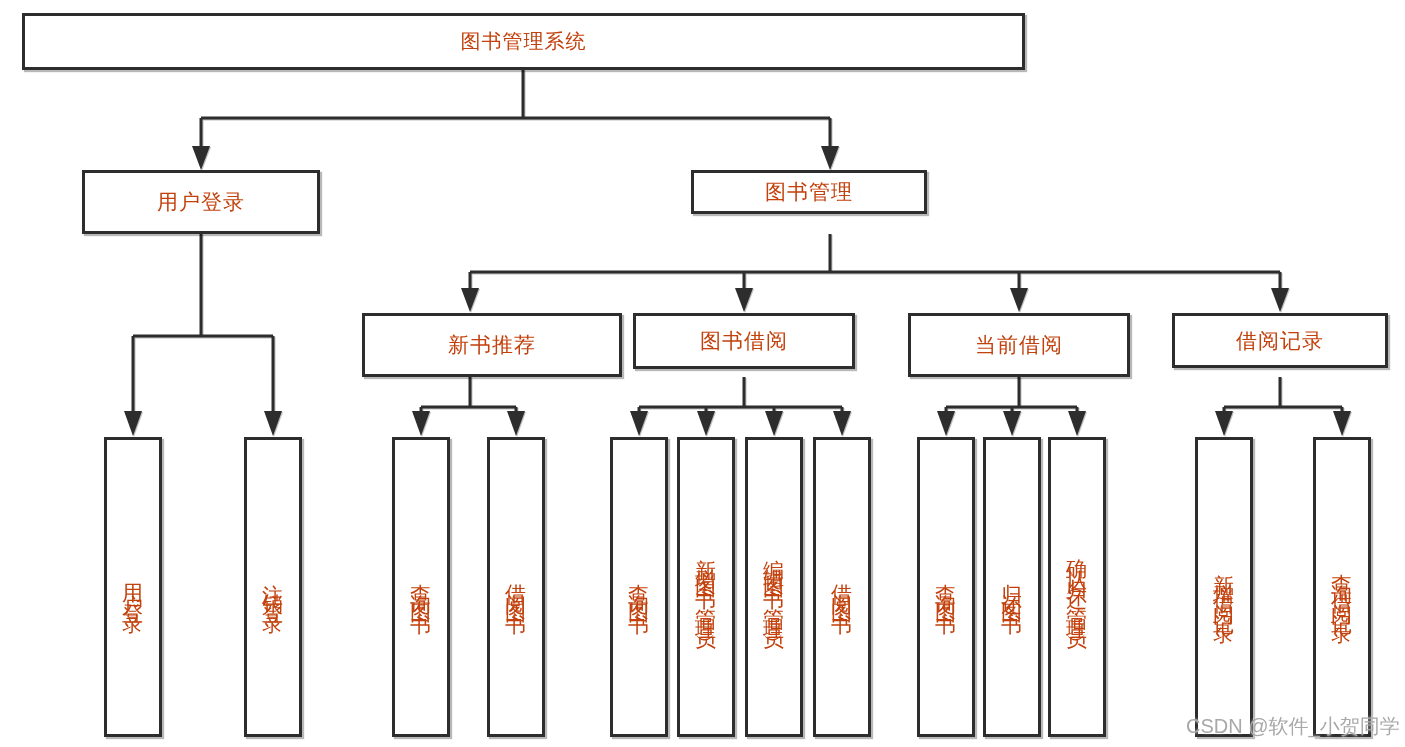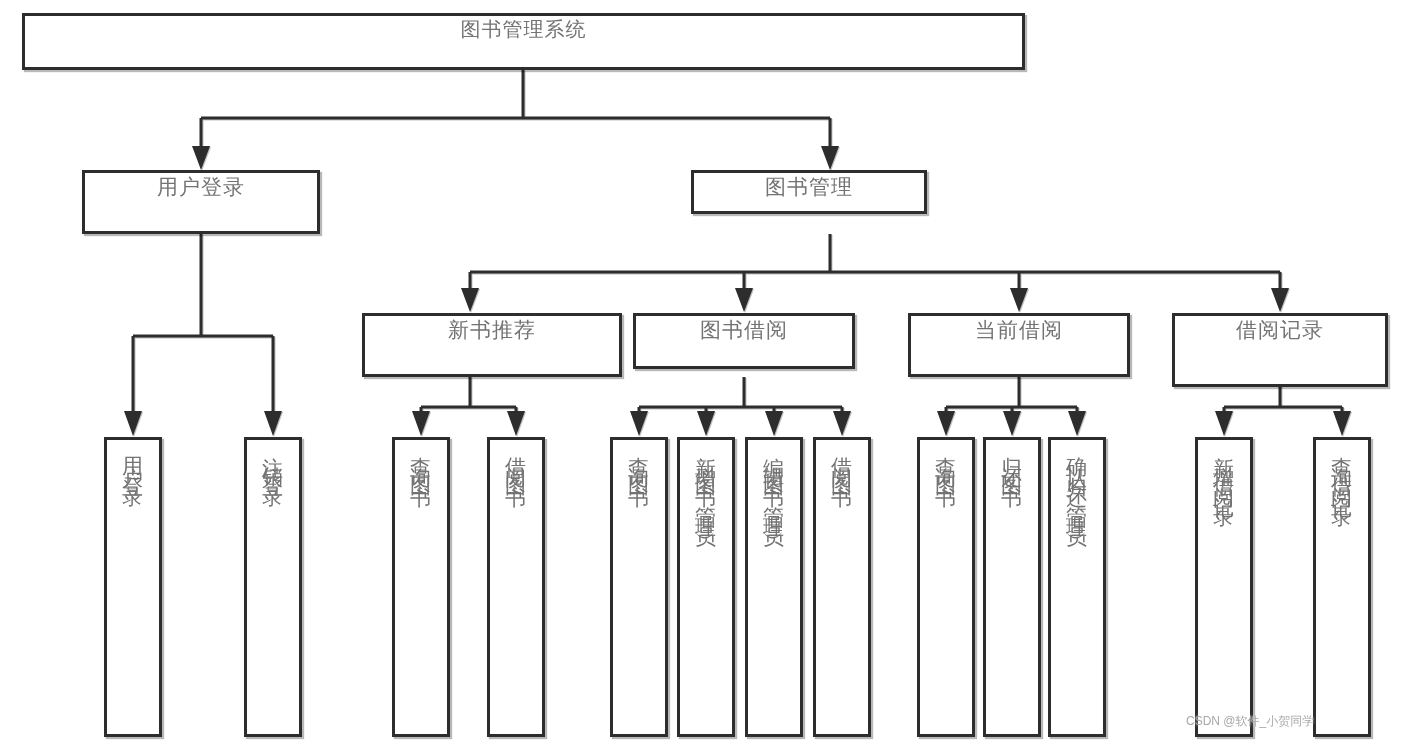--- a/index.html
+++ b/index.html
@@ -18,41 +18,42 @@
     z-index: 1;
     filter: drop-shadow(1.5px 1.5px 0.5px rgba(0,0,0,0.25));
   }
   .node {
     position: absolute;
     box-sizing: border-box;
     background: #ffffff;
     border: 3px solid #2d2d2d;
     box-shadow: 2px 2px 1px rgba(0,0,0,0.28);
     display: flex;
+    align-items: center;
     justify-content: center;
-    color: #737373;
+    color: #c2410c;
     z-index: 2;
   }
   .hbox { font-size: 21px; letter-spacing: 1px; }
   .root-box { font-size: 20px; }
   .vbox { width: 58px; top: 437px; height: 300px; }
   .vbox .vtext {
     writing-mode: vertical-rl;
     text-orientation: mixed;
     font-size: 21px;
     letter-spacing: 10px;
     line-height: 1;
     white-space: nowrap;
   }
   #watermark {
     position: absolute;
     left: 1186px;
     top: 713px;
     z-index: 3;
-    font-size: 12px;
+    font-size: 20px;
     color: #a8a8a8;
     text-shadow: 0 0 3px rgba(255,255,255,0.85);
     white-space: nowrap;
   }
 </style>
 </head>
 <body>
 
 <div id="canvas">
 
@@ -138,21 +139,21 @@
 
   <div class="node hbox" style="left:362px; top:313px; width:260px; height:64px;">
     <span>新书推荐</span>
   </div>
   <div class="node hbox" style="left:633px; top:313px; width:222px; height:56px;">
     <span>图书借阅</span>
   </div>
   <div class="node hbox" style="left:908px; top:313px; width:222px; height:64px;">
     <span>当前借阅</span>
   </div>
-  <div class="node hbox" style="left:1172px; top:313px; width:216px; height:74px;">
+  <div class="node hbox" style="left:1172px; top:313px; width:216px; height:55px;">
     <span>借阅记录</span>
   </div>
 
   <div class="node vbox" style="left:104px;">
     <span class="vtext">用户登录</span>
   </div>
   <div class="node vbox" style="left:244px;">
     <span class="vtext">注销登录</span>
   </div>
   <div class="node vbox" style="left:392px;">

